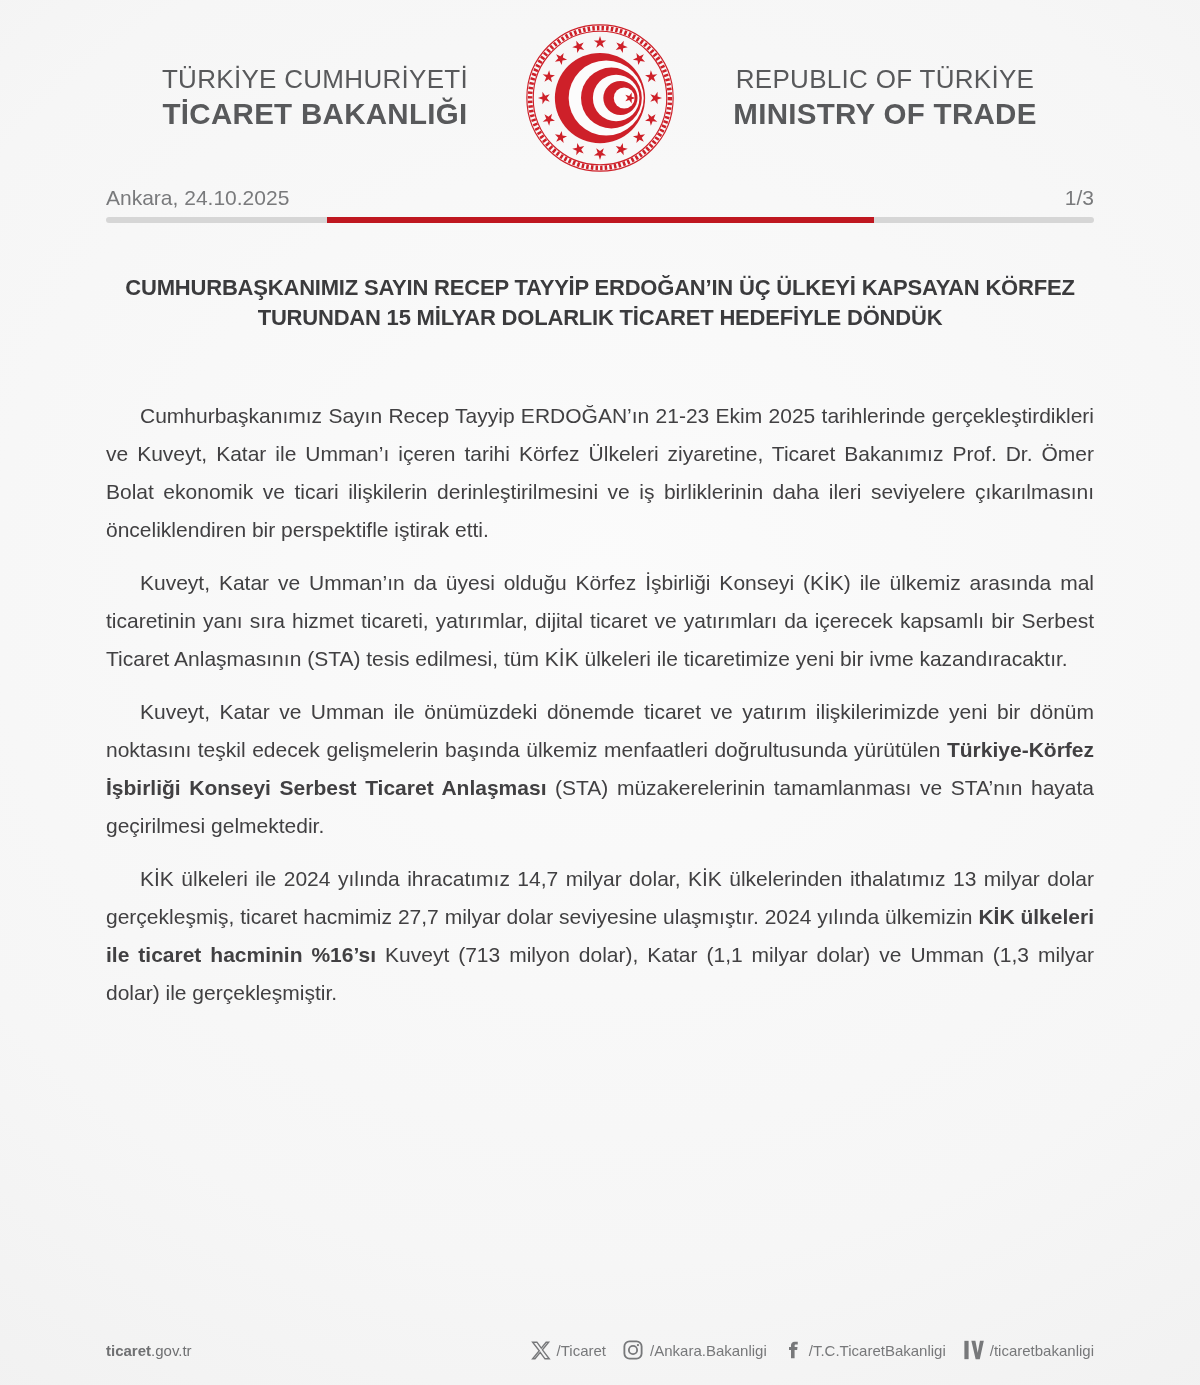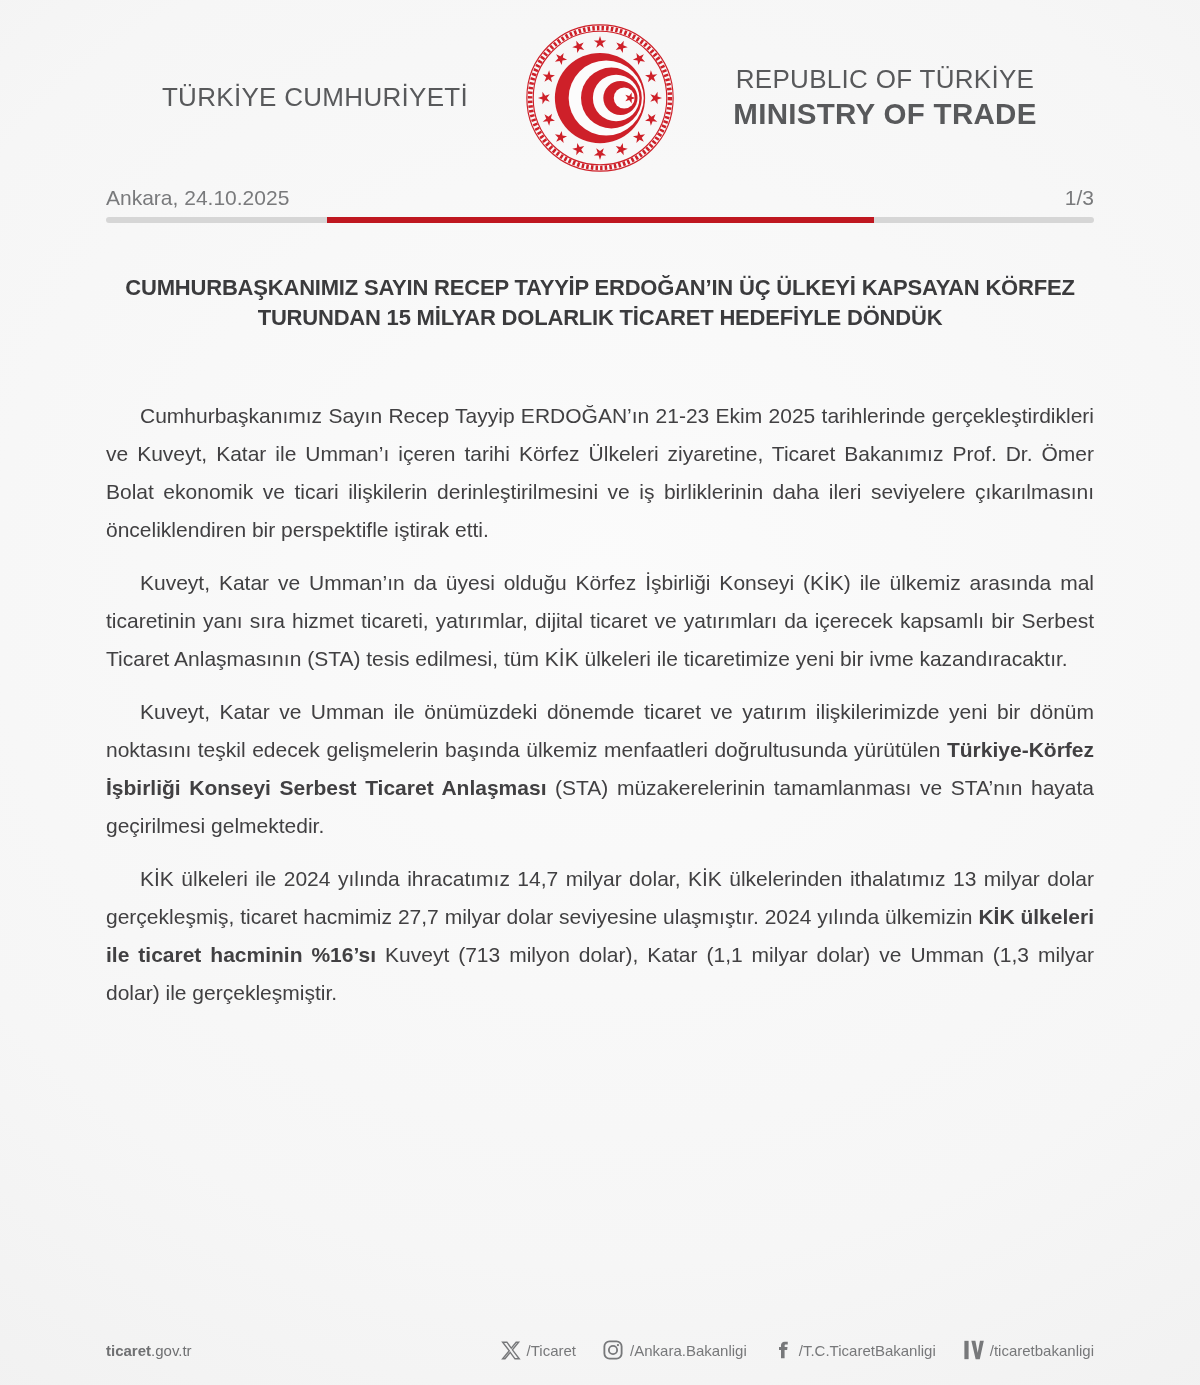--- a/index.html
+++ b/index.html
@@ -49,34 +49,35 @@
   .b { font-weight:700; }
 
   
   .footer {
     position:absolute; left:106px; right:106px; bottom:24px;
     display:flex; justify-content:space-between; align-items:center;
     color:#77787a; font-size:15px;
   }
   .website { color:#6f7072; text-decoration:none; }
   .website .wb { font-weight:700; }
-  .social { display:flex; align-items:center; gap:26px; }
+  .social { display:flex; align-items:center; gap:16px; }
   .social-item { display:flex; align-items:center; gap:6px; color:#77787a; text-decoration:none; }
   .social-item svg { display:block; }
 </style>
 </head>
 <body>
 
 <div class="page">
 
   <div class="content">
     <div class="header">
 
       <div class="org-block">
         <div class="org-line1">TÜRKİYE CUMHURİYETİ</div>
+        <div class="org-line2">TİCARET BAKANLIĞI</div>
       </div>
 
       <div class="logo-wrap">
         <svg viewBox="0 0 160 160" width="152" height="152" aria-hidden="true">
           <defs>
             <path id="star" d="M0,-1 L0.2245,-0.309 L0.951,-0.309 L0.363,0.118 L0.588,0.809 L0,0.382 L-0.588,0.809 L-0.363,0.118 L-0.951,-0.309 L-0.2245,-0.309 Z"></path>
           </defs>
 
           <circle cx="80" cy="80" r="77" fill="none" stroke="#CE2029" stroke-width="1.2"></circle>
           <circle cx="80" cy="80" r="70.3" fill="none" stroke="#CE2029" stroke-width="1.2"></circle>

